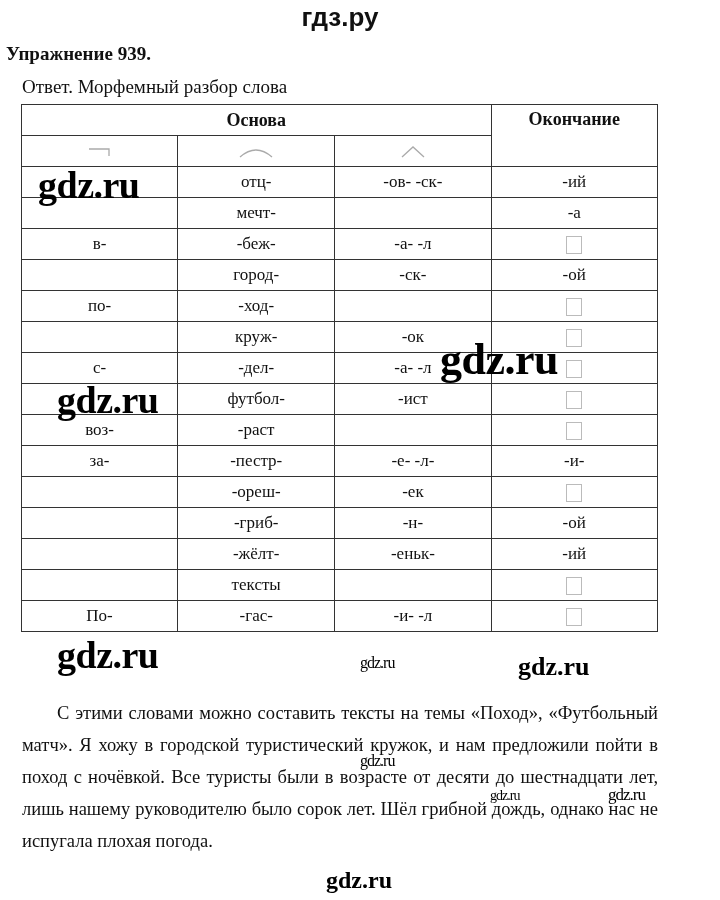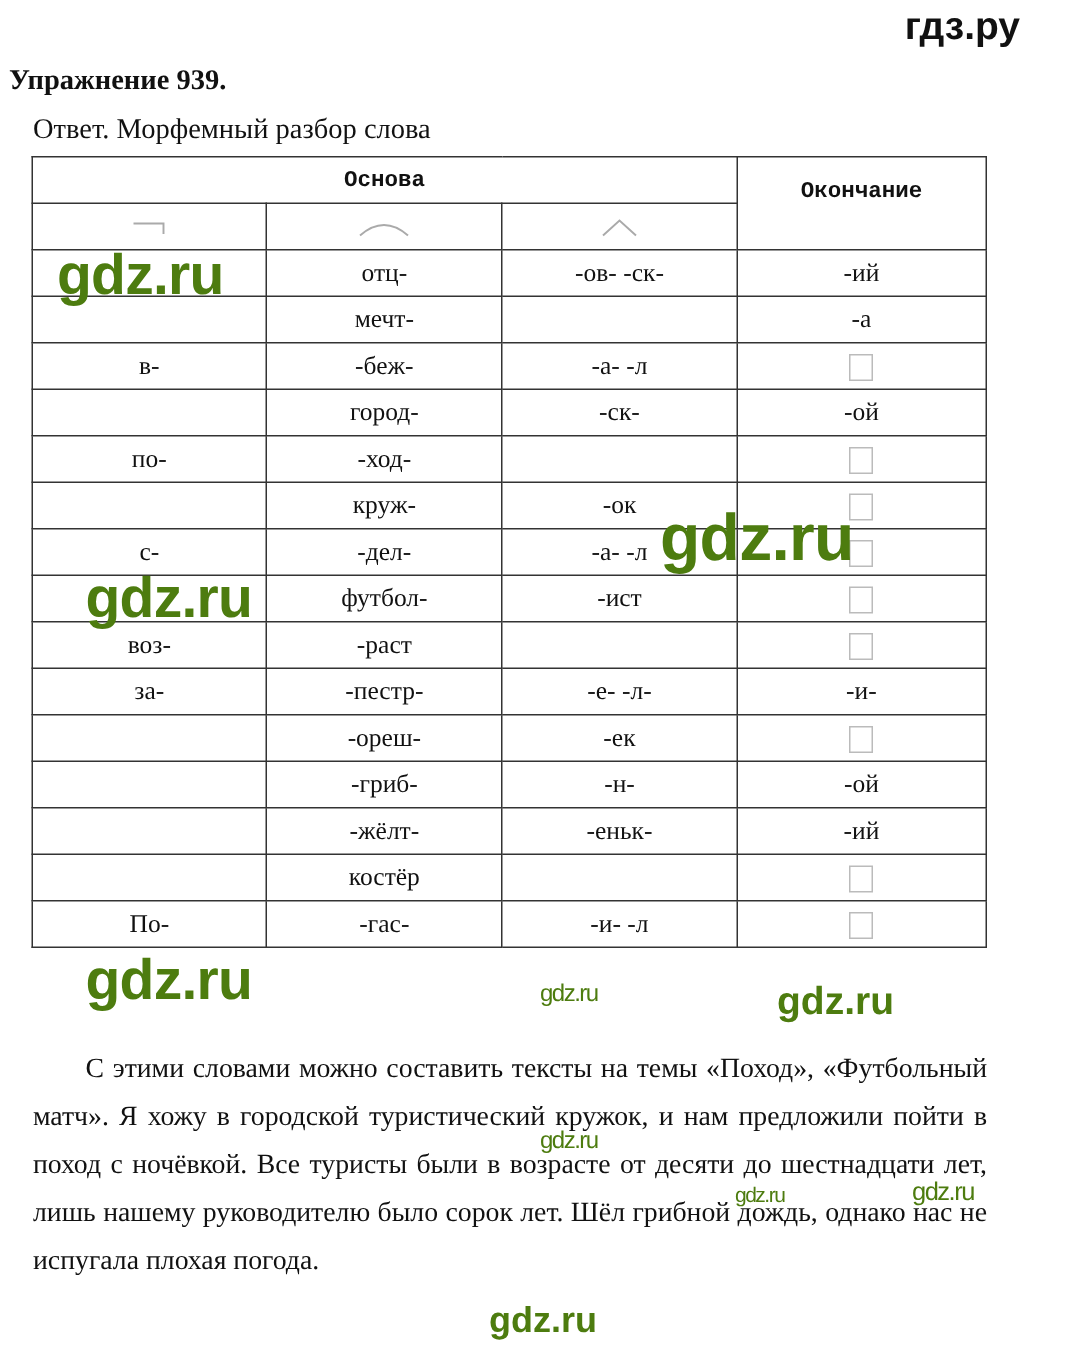--- a/index.html
+++ b/index.html
@@ -1,48 +1,48 @@
 <!DOCTYPE html>
 <html><head>
 <meta charset="utf-8">
 <style>
   html, body { margin: 0; padding: 0; background: #ffffff; }
   body { width: 720px; height: 900px; position: relative; overflow: hidden;
          font-family: "Liberation Serif", serif; color: #111; }
-  .site-title { position: absolute; top: 2px; left: 0; width: 680px; text-align: right;
+  .site-title { position: absolute; top: 2px; left: 0; width: 680px; text-align: center;
                 font-family: "Liberation Sans", sans-serif; font-weight: bold; font-size: 26px; color: #111; }
   .exercise-title { position: absolute; left: 6px; top: 43px; font-weight: bold; font-size: 19px; }
   .answer-title { position: absolute; left: 22px; top: 76px; font-weight: normal; font-size: 19px; }
   table.morph { position: absolute; left: 21px; top: 104px; border-collapse: collapse; width: 637px; }
   table.morph td, table.morph th { border: 1.5px solid #333; text-align: center; padding: 0;
                 font-size: 17px; height: 30px; font-weight: normal; }
-  table.morph th { font-weight: bold; font-size: 15px; font-family: Liberation Mono, monospace; }
+  table.morph th { font-weight: bold; font-size: 18px; }
   .c1 { width: 156px; } .c2 { width: 157px; } .c3 { width: 156px; } .c4 { width: 166px; }
   .end-box { display: inline-block; width: 14px; height: 16px; border: 1px solid #bbb; vertical-align: middle; }
   .morph-icon { display: inline-block; vertical-align: middle; }
   .paragraph { position: absolute; left: 22px; top: 697px; width: 636px; font-size: 18.5px;
                line-height: 32px; text-align: justify; text-indent: 35px; }
-  .wm { position: absolute; font-family: Liberation Sans, sans-serif; font-weight: bold; color: #4d7c0f; }
+  .wm { position: absolute; font-family: Liberation Serif, serif; font-weight: bold; color: #000000; }
   .wm.big { font-size: 38px; letter-spacing: -0.5px; }
   .wm.mid { font-size: 26px; }
   .wm.small { font-size: 16px; font-weight: normal; letter-spacing: -1px; }
   .wm.bottom { font-size: 24px; }
 </style>
 </head>
 <body>
 
 <div class="site-title">гдз.ру</div>
 <div class="exercise-title">Упражнение 939.</div>
 <div class="answer-title">Ответ. Морфемный разбор слова</div>
 
 <table class="morph">
   <tbody>
       <tr>
     <th colspan="3" style="height:30px">Основа</th>
-    <th rowspan="2" class="c4" style="vertical-align:top;padding-top:14px">Окончание</th>
+    <th rowspan="2" class="c4" style="vertical-align:top;padding-top:4px">Окончание</th>
   </tr>
   <tr>
     <td class="c1">
       <svg class="morph-icon" width="26" height="12">
             <path d="M2 3 H22 V10" fill="none" stroke="#aaa" stroke-width="1.3"></path>
           </svg>
     </td>
     <td class="c2">
       <svg class="morph-icon" width="36" height="14">
             <path d="M2 12 Q18 -2 34 12" fill="none" stroke="#aaa" stroke-width="1.3"></path>
@@ -129,21 +129,21 @@
         <td class="c4">-ой</td>
       </tr>
       <tr>
         <td class="c1"></td>
         <td class="c2">-жёлт-</td>
         <td class="c3">-еньк-</td>
         <td class="c4">-ий</td>
       </tr>
       <tr>
         <td class="c1"></td>
-        <td class="c2">костёр</td>
+        <td class="c2">тексты</td>
         <td class="c3"></td>
         <td class="c4"><span class="end-box"></span></td>
       </tr>
       <tr>
         <td class="c1">По-</td>
         <td class="c2">-гас-</td>
         <td class="c3">-и- -л</td>
         <td class="c4"><span class="end-box"></span></td>
       </tr>
     </tbody>

